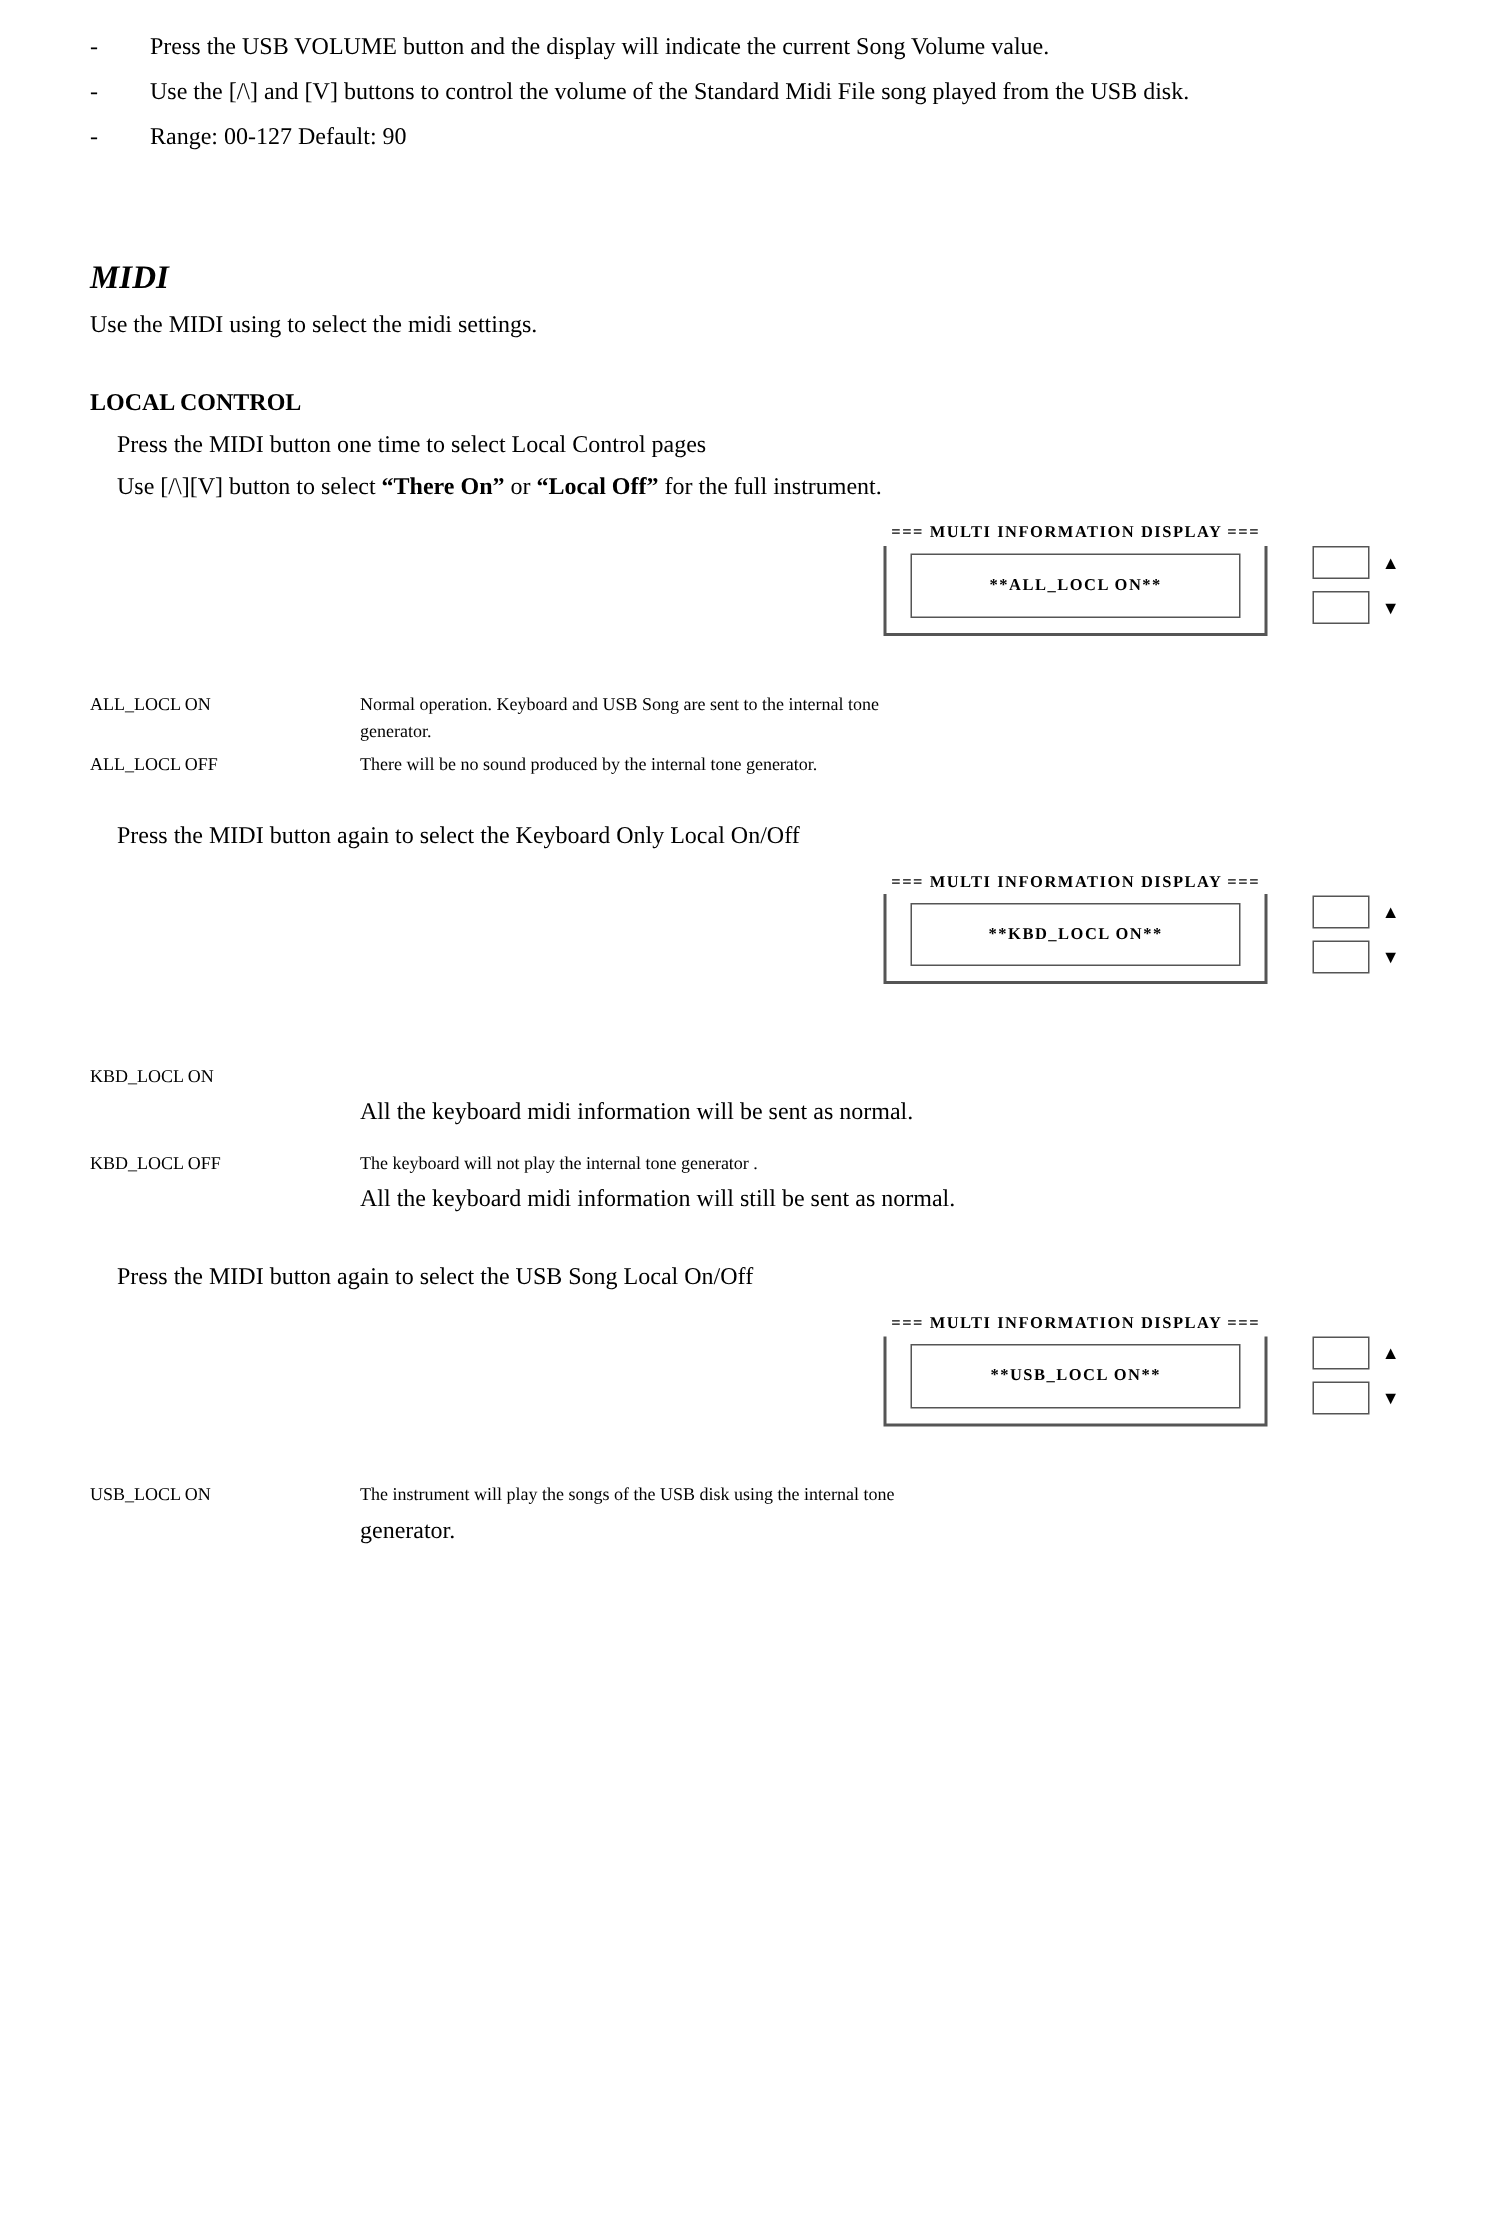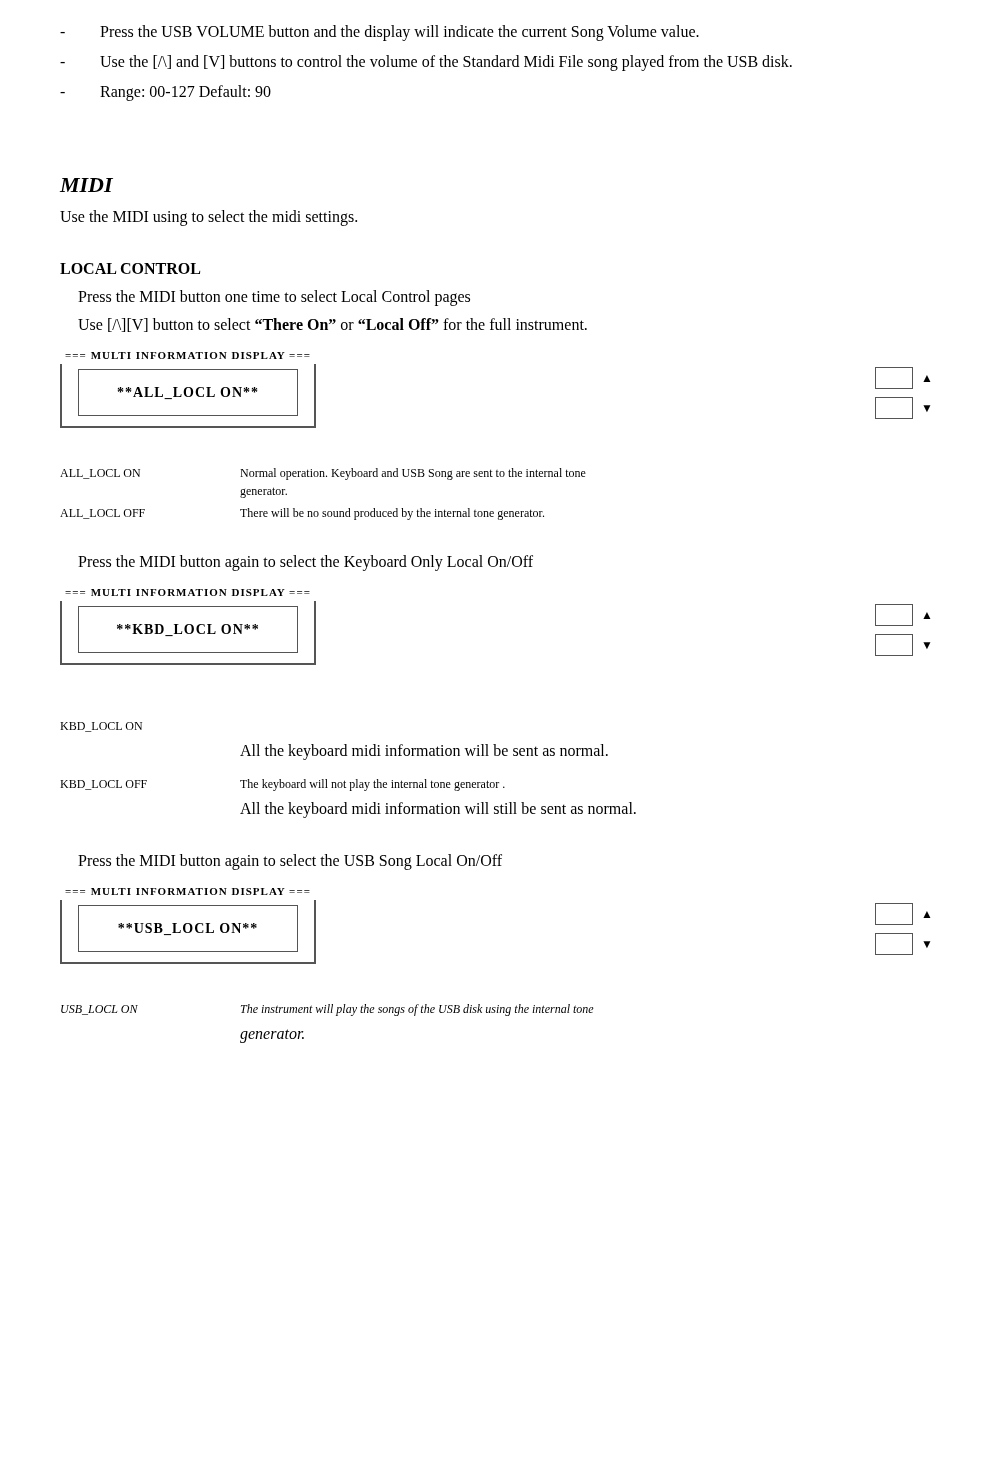--- a/index.html
+++ b/index.html
@@ -75,21 +75,21 @@
       margin-left: 18px;
     }
 
     .bold-inline {
       font-weight: bold;
     }
 
     .display-container {
       display: flex;
       align-items: center;
-      justify-content: space-between;
+      justify-content: flex-end;
       margin: 20px 0;
       gap: 30px;
     }
 
     .lcd-display {
       border: 2px solid #555;
       padding: 10px 16px;
       position: relative;
       background: #fff;
       min-width: 250px;
@@ -113,21 +113,21 @@
     }
 
     .lcd-display .display-label::after {
       content: ' ===';
     }
 
     .lcd-screen {
       border: 1.5px solid #555;
       padding: 12px 20px;
       text-align: center;
-      font-size: 14px;
+      font-size: 11px;
       font-weight: bold;
       letter-spacing: 1px;
       min-width: 220px;
       background: #fff;
     }
 
     .buttons-column {
       display: flex;
       flex-direction: column;
       align-items: flex-start;
@@ -296,21 +296,21 @@
       </div>
       <div class="button-row">
         <div class="ctrl-button"></div>
         <span class="ctrl-arrow">▼</span>
       </div>
     </div>
   </div>
 
   <div class="spacer-sm"></div>
 
-  <div style="margin-bottom: 12px; font-style: italic;">
+  <div style="margin-bottom: 12px;">
     <div class="term-row">
       <span class="term-label">USB_LOCL ON</span>
       <span class="term-desc">The instrument will play the songs of the USB disk using   the internal tone</span>
     </div>
     <div class="indent-block">generator.</div>
   </div>
 
 </div>
 
 </body></html>

